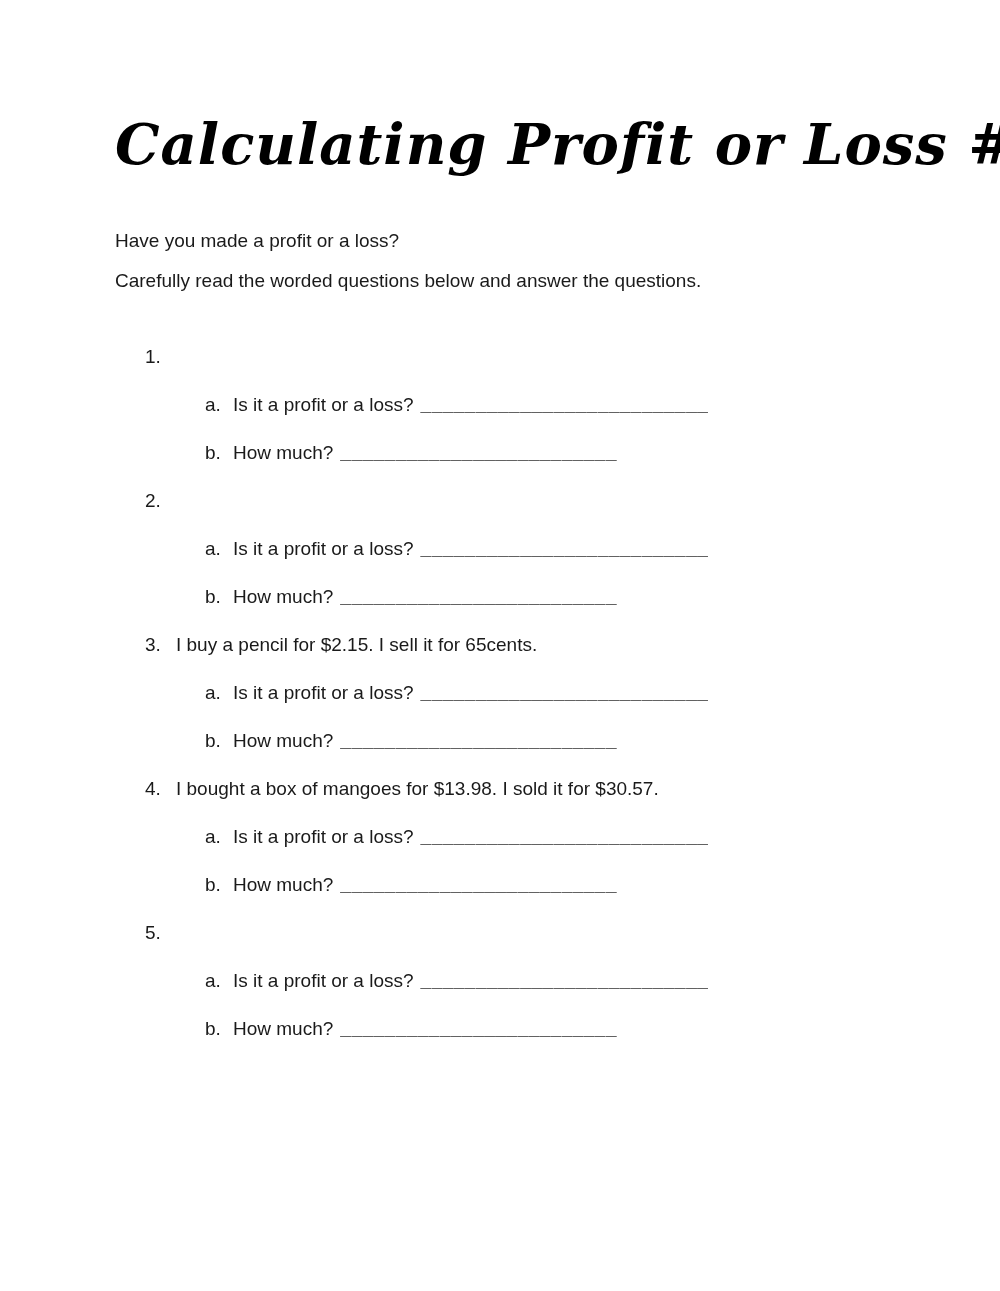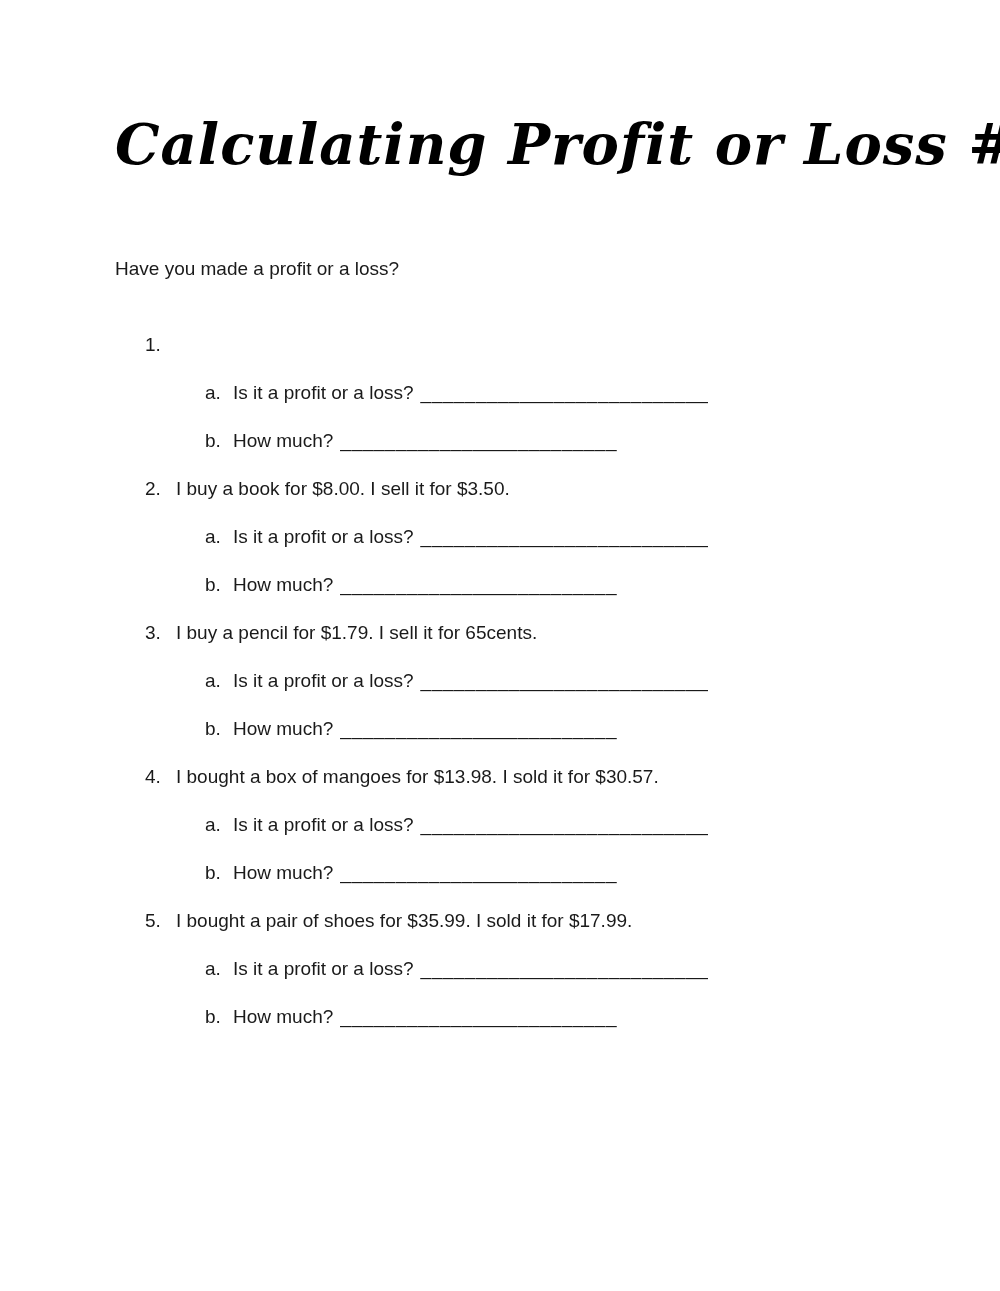--- a/index.html
+++ b/index.html
@@ -24,21 +24,21 @@
     font-family: "DejaVu Serif", serif;
     font-weight: bold;
     font-style: italic;
     font-size: 56px;
     line-height: 1.15;
     letter-spacing: 1px;
     color: #000000;
     white-space: nowrap;
   }
   .intro {
-    margin-top: 80px;
+    margin-top: 52px;
   }
   .intro-line {
     font-size: 19px;
     line-height: 26px;
     margin: 0 0 14px 0;
     color: #1a1a1a;
   }
   .questions {
     margin-top: 50px;
   }
@@ -59,31 +59,33 @@
     line-height: 26px;
     color: #1a1a1a;
   }
   .sub-letter {
     flex: 0 0 28px;
   }
   .blank {
     margin-left: 7px;
     letter-spacing: 0.5px;
     white-space: nowrap;
+    font-weight: bold;
   }
 </style>
 </head>
 <body>
 
 <div class="page">
 
   <h1 class="title">Calculating Profit or Loss #2</h1>
 
   <div class="intro">
     <p class="intro-line">Have you made a profit or a loss?</p>
+    <p class="intro-line">Carefully read the worded questions below and answer the questions.</p>
   </div>
 
   <div class="questions">
 
     <div>
       <div class="q-line">
         <span class="q-num">1.</span>
       </div>
       <div class="sub-line">
         <span class="sub-letter">a.</span>
@@ -93,38 +95,37 @@
       <div class="sub-line">
         <span class="sub-letter">b.</span>
         <span>How much?</span>
         <span class="blank">_________________________</span>
       </div>
     </div>
 
     <div>
       <div class="q-line">
         <span class="q-num">2.</span>
-        <span>I buy a book for $8.00. I sell it for $3.50.</span>
       </div>
       <div class="sub-line">
         <span class="sub-letter">a.</span>
         <span>Is it a profit or a loss?</span>
         <span class="blank">__________________________</span>
       </div>
       <div class="sub-line">
         <span class="sub-letter">b.</span>
         <span>How much?</span>
         <span class="blank">_________________________</span>
       </div>
     </div>
 
     <div>
       <div class="q-line">
         <span class="q-num">3.</span>
-        <span>I buy a pencil for $1.79. I sell it for 65cents.</span>
+        <span>I buy a pencil for $2.15. I sell it for 65cents.</span>
       </div>
       <div class="sub-line">
         <span class="sub-letter">a.</span>
         <span>Is it a profit or a loss?</span>
         <span class="blank">__________________________</span>
       </div>
       <div class="sub-line">
         <span class="sub-letter">b.</span>
         <span>How much?</span>
         <span class="blank">_________________________</span>
@@ -144,21 +145,20 @@
       <div class="sub-line">
         <span class="sub-letter">b.</span>
         <span>How much?</span>
         <span class="blank">_________________________</span>
       </div>
     </div>
 
     <div>
       <div class="q-line">
         <span class="q-num">5.</span>
-        <span>I bought a pair of shoes for $35.99. I sold it for $17.99.</span>
       </div>
       <div class="sub-line">
         <span class="sub-letter">a.</span>
         <span>Is it a profit or a loss?</span>
         <span class="blank">__________________________</span>
       </div>
       <div class="sub-line">
         <span class="sub-letter">b.</span>
         <span>How much?</span>
         <span class="blank">_________________________</span>

